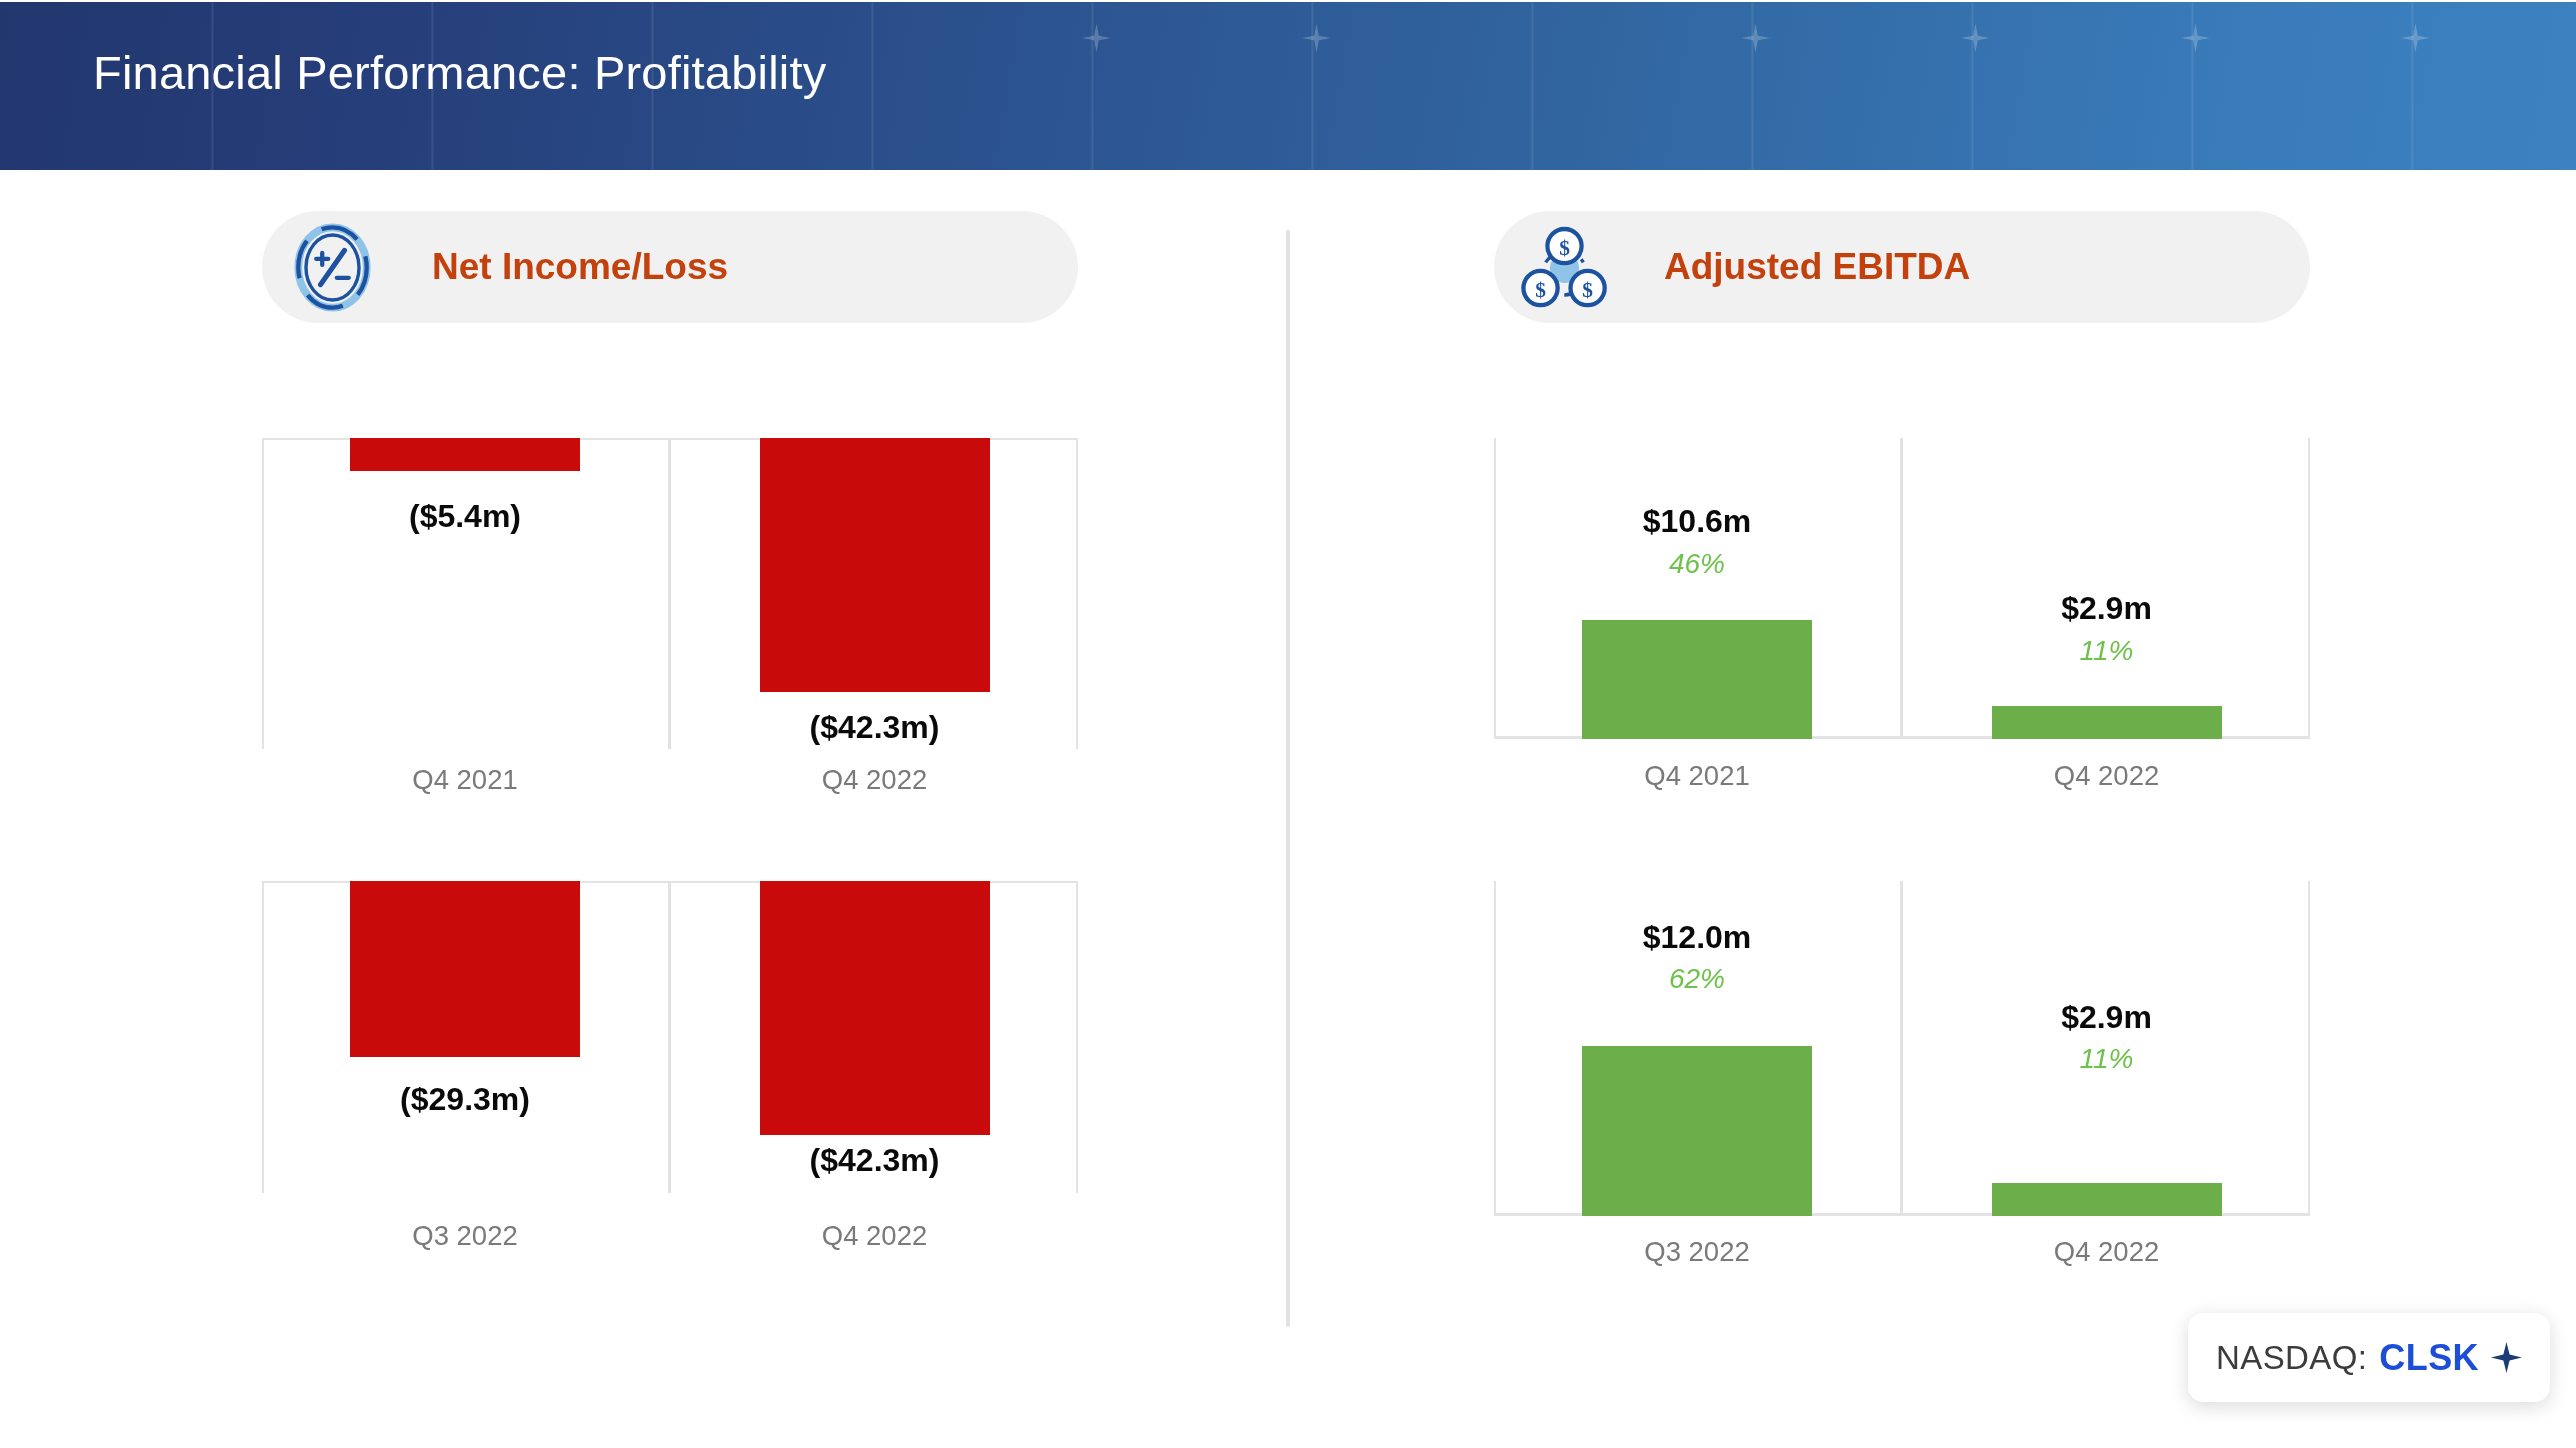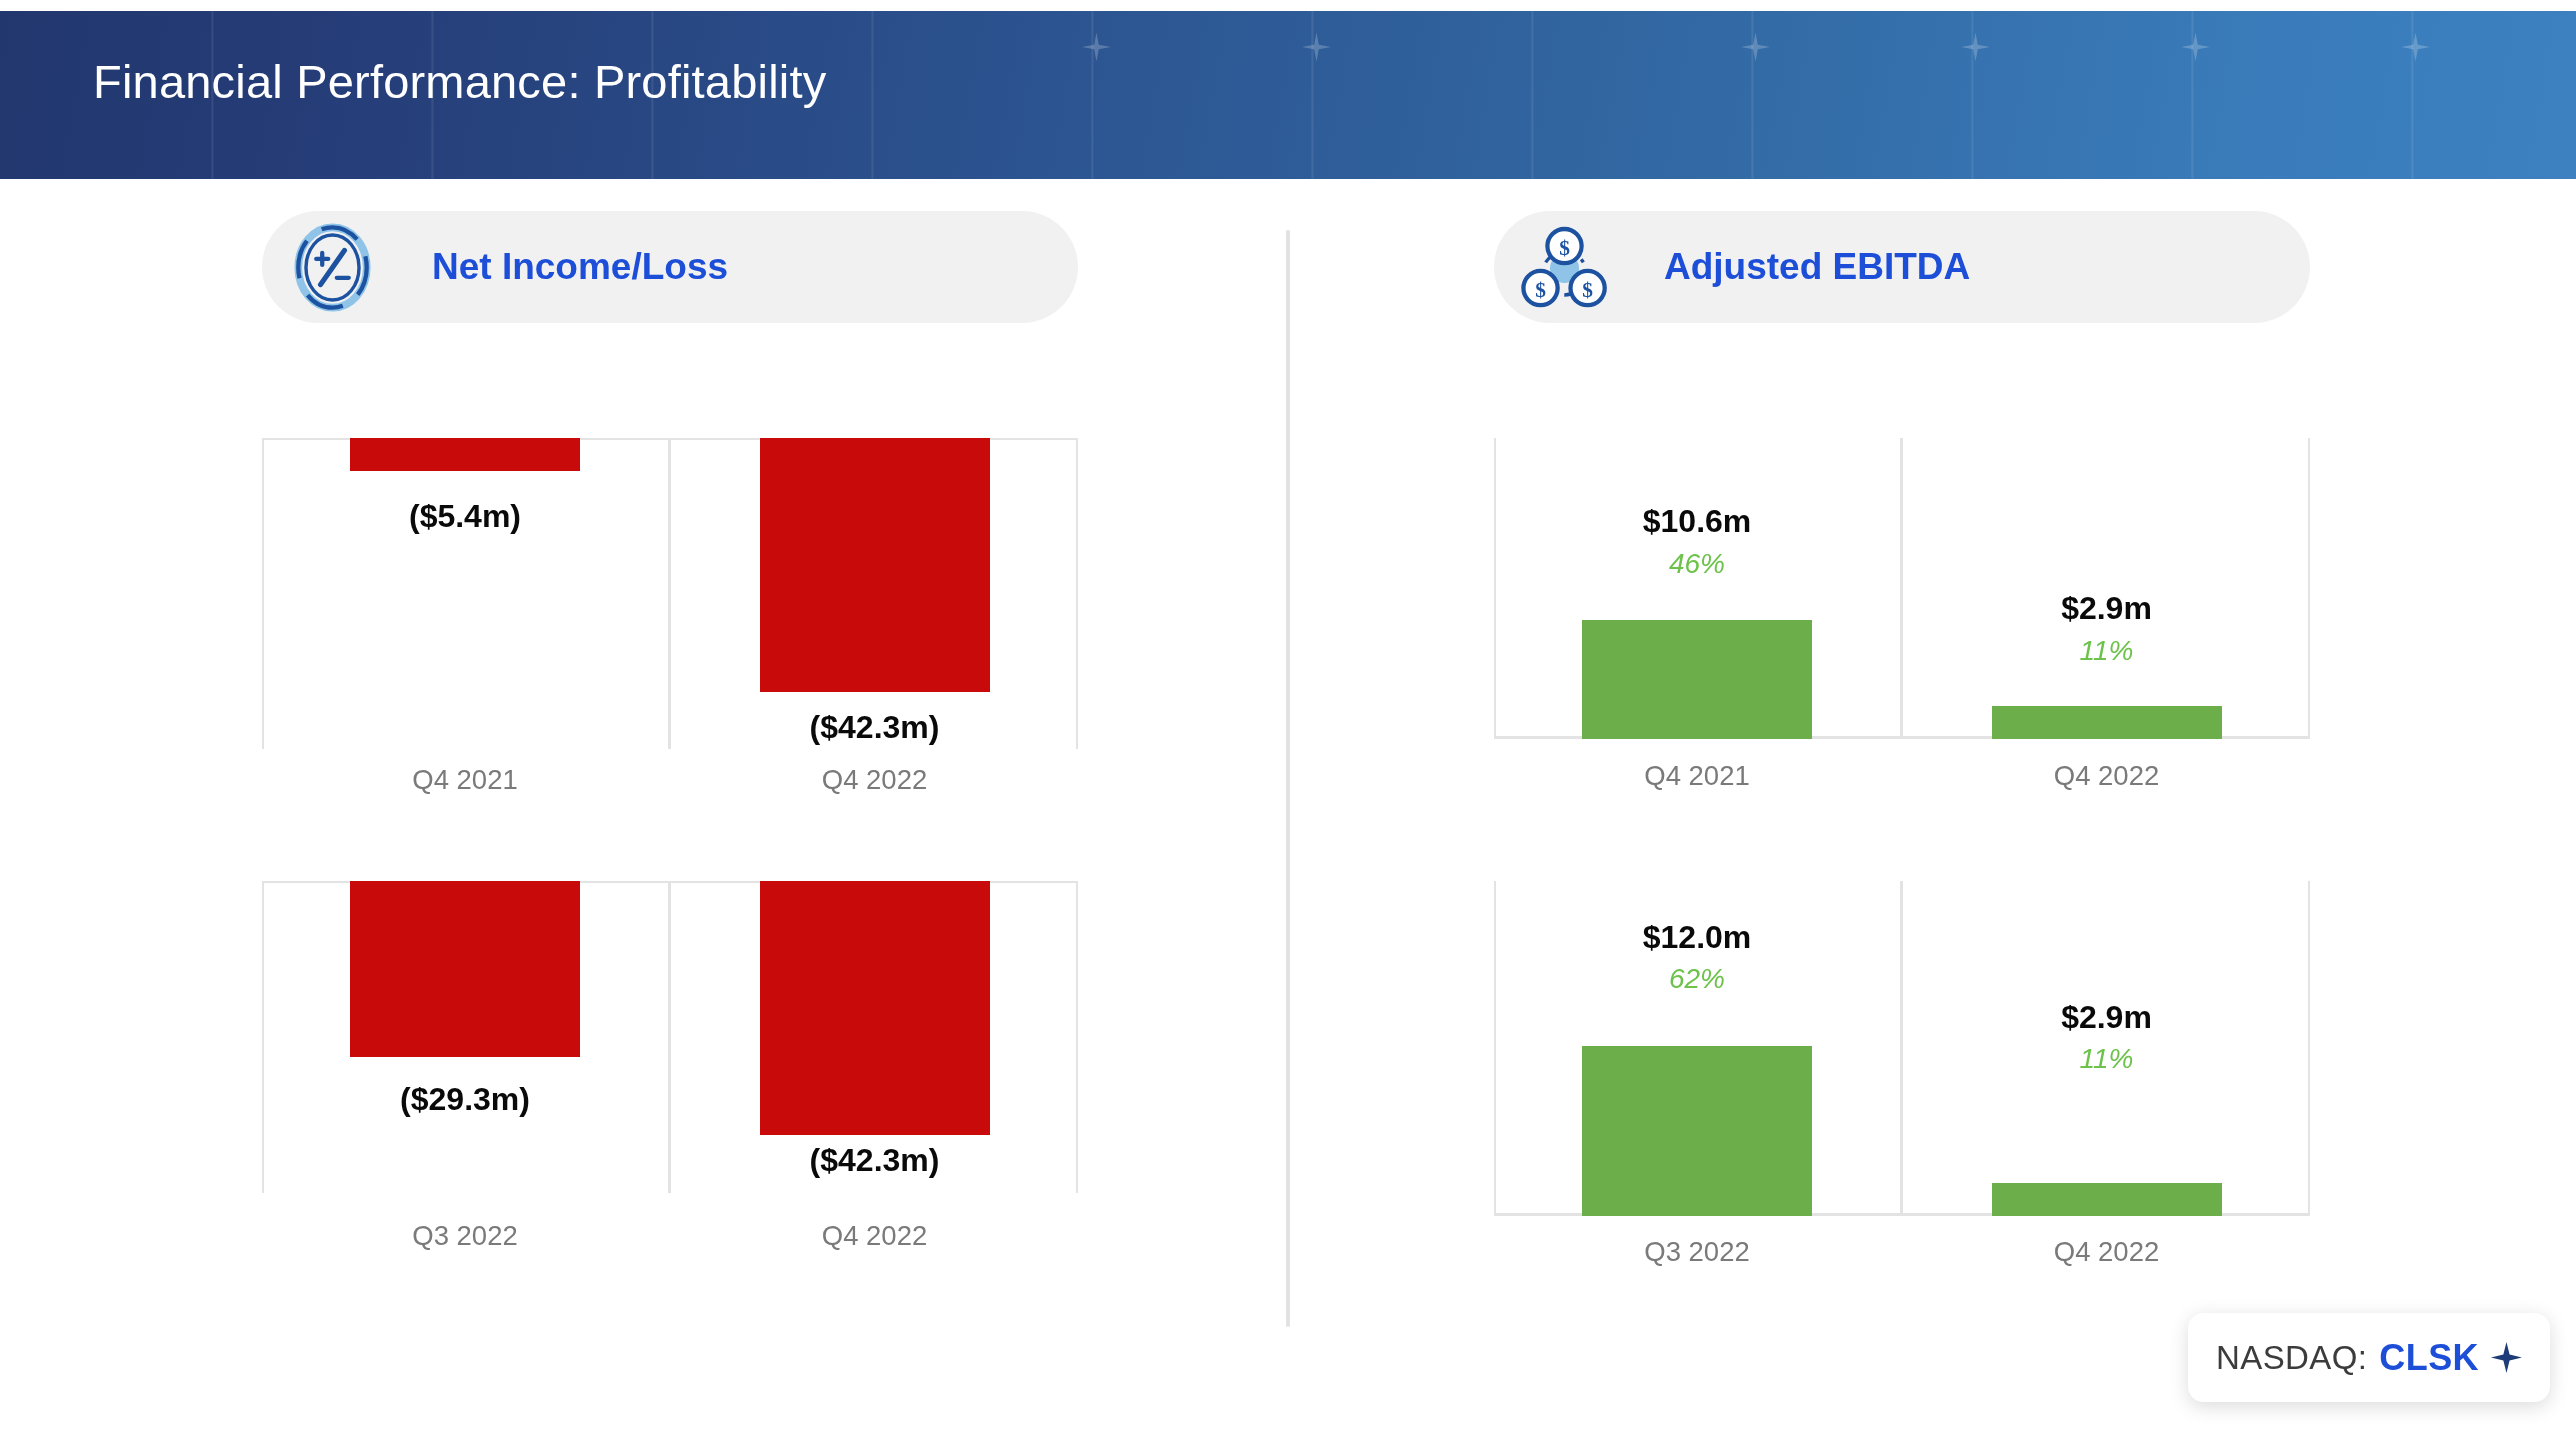--- a/index.html
+++ b/index.html
@@ -12,21 +12,21 @@
   }
 
   .slide {
     position:relative;
     width:2576px; height:1449px;
     background:#ffffff;
   }
 
   
   .header {
-    position:absolute; left:0; top:11px;
+    position:absolute; left:0; top:2px;
     width:2576px; height:168px;
     background:linear-gradient(100deg,#22376e 0%,#253c77 12%,#2c5591 42%,#336ba6 68%,#3a7cbb 88%,#3d81c0 100%);
     overflow:hidden;
   }
   .header-grid {
     position:absolute; inset:0;
     background-image:
       linear-gradient(to right, rgba(255,255,255,0.085) 1.7px, transparent 1.7px),
       linear-gradient(to bottom, rgba(255,255,255,0.085) 1.7px, transparent 1.7px);
     background-size:220px 249px;
@@ -92,21 +92,21 @@
   .pill.right-pill { left:202px;  top:43px; width:816px; }
 
   .pill-icon {
     width:89px; height:89px;
     margin-left:26px;
     flex:0 0 auto;
     position:relative;
   }
   .pill-label {
     font-size:37px; font-weight:700;
-    color:#1d4ed8;
+    color:#c2410c;
     margin-left:55px;
     white-space:nowrap;
   }
 
   
   .chart {
     position:absolute;
   }
   
   .chart-frame {

